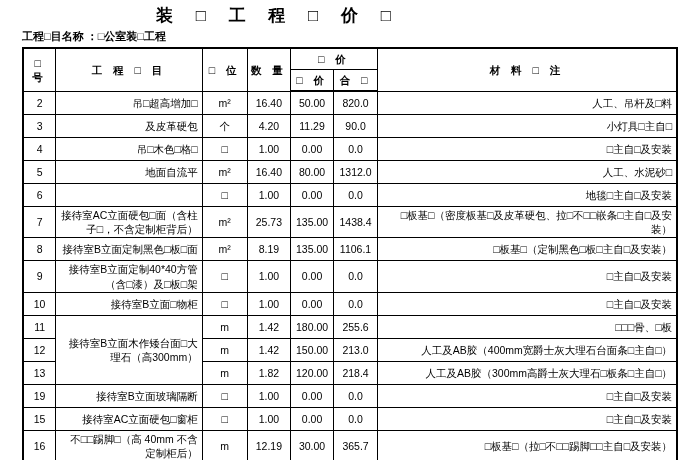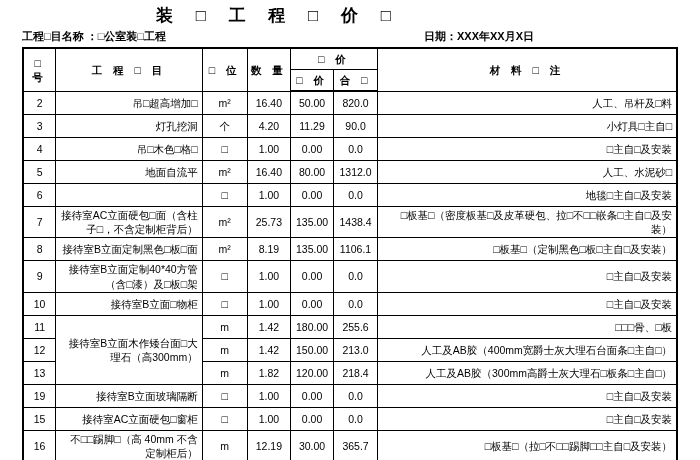--- a/index.html
+++ b/index.html
@@ -36,21 +36,20 @@
 </style>
 </head>
 <body>
 
 <div class="page">
 
   <h1 class="doc-title">装 □ 工 程 □ 价 □</h1>
 
   <div class="meta-row">
     <span>工程□目名称 ：□公室装□工程</span>
-    <span>日期：XXX年XX月X日</span>
   </div>
 
   <table class="price-table">
     <colgroup>
       <col style="width:5.0%">
       <col style="width:22.4%">
       <col style="width:6.9%">
       <col style="width:6.6%">
       <col style="width:6.6%">
       <col style="width:6.7%">
@@ -75,21 +74,21 @@
           <td class="c-center">2</td>
           <td class="c-left">吊□超高增加□</td>
           <td class="c-center">m²</td>
           <td class="c-center">16.40</td>
           <td class="c-center">50.00</td>
           <td class="c-center">820.0</td>
           <td class="c-left">人工、吊杆及□料</td>
         </tr>
         <tr>
           <td class="c-center">3</td>
-          <td class="c-left">灯孔挖洞</td>
+          <td class="c-left">及皮革硬包</td>
           <td class="c-center">个</td>
           <td class="c-center">4.20</td>
           <td class="c-center">11.29</td>
           <td class="c-center">90.0</td>
           <td class="c-left">小灯具□主自□</td>
         </tr>
         <tr>
           <td class="c-center">4</td>
           <td class="c-left">吊□木色□格□</td>
           <td class="c-center">□</td>

